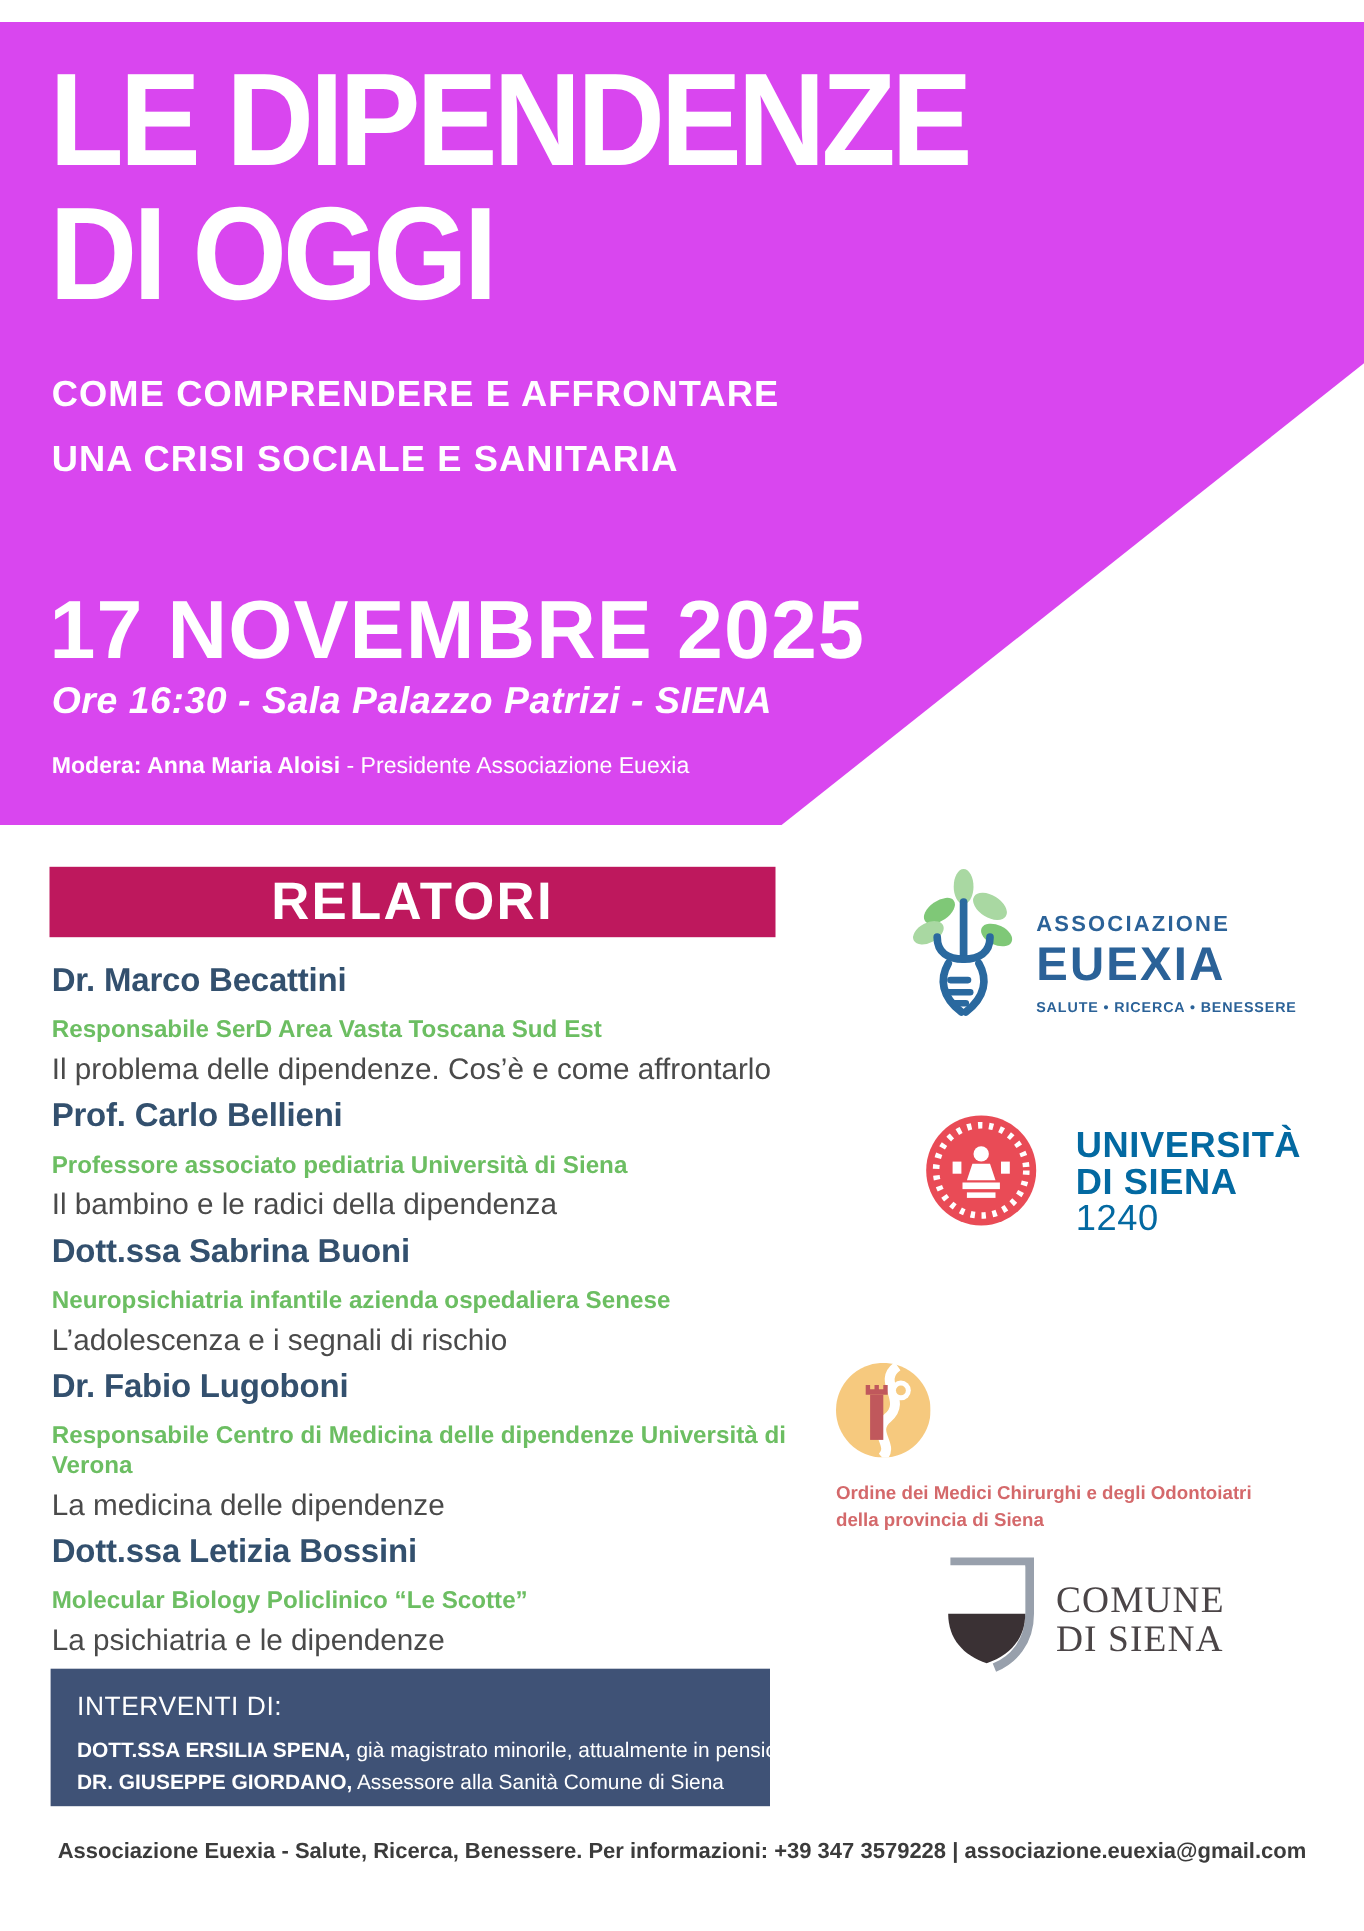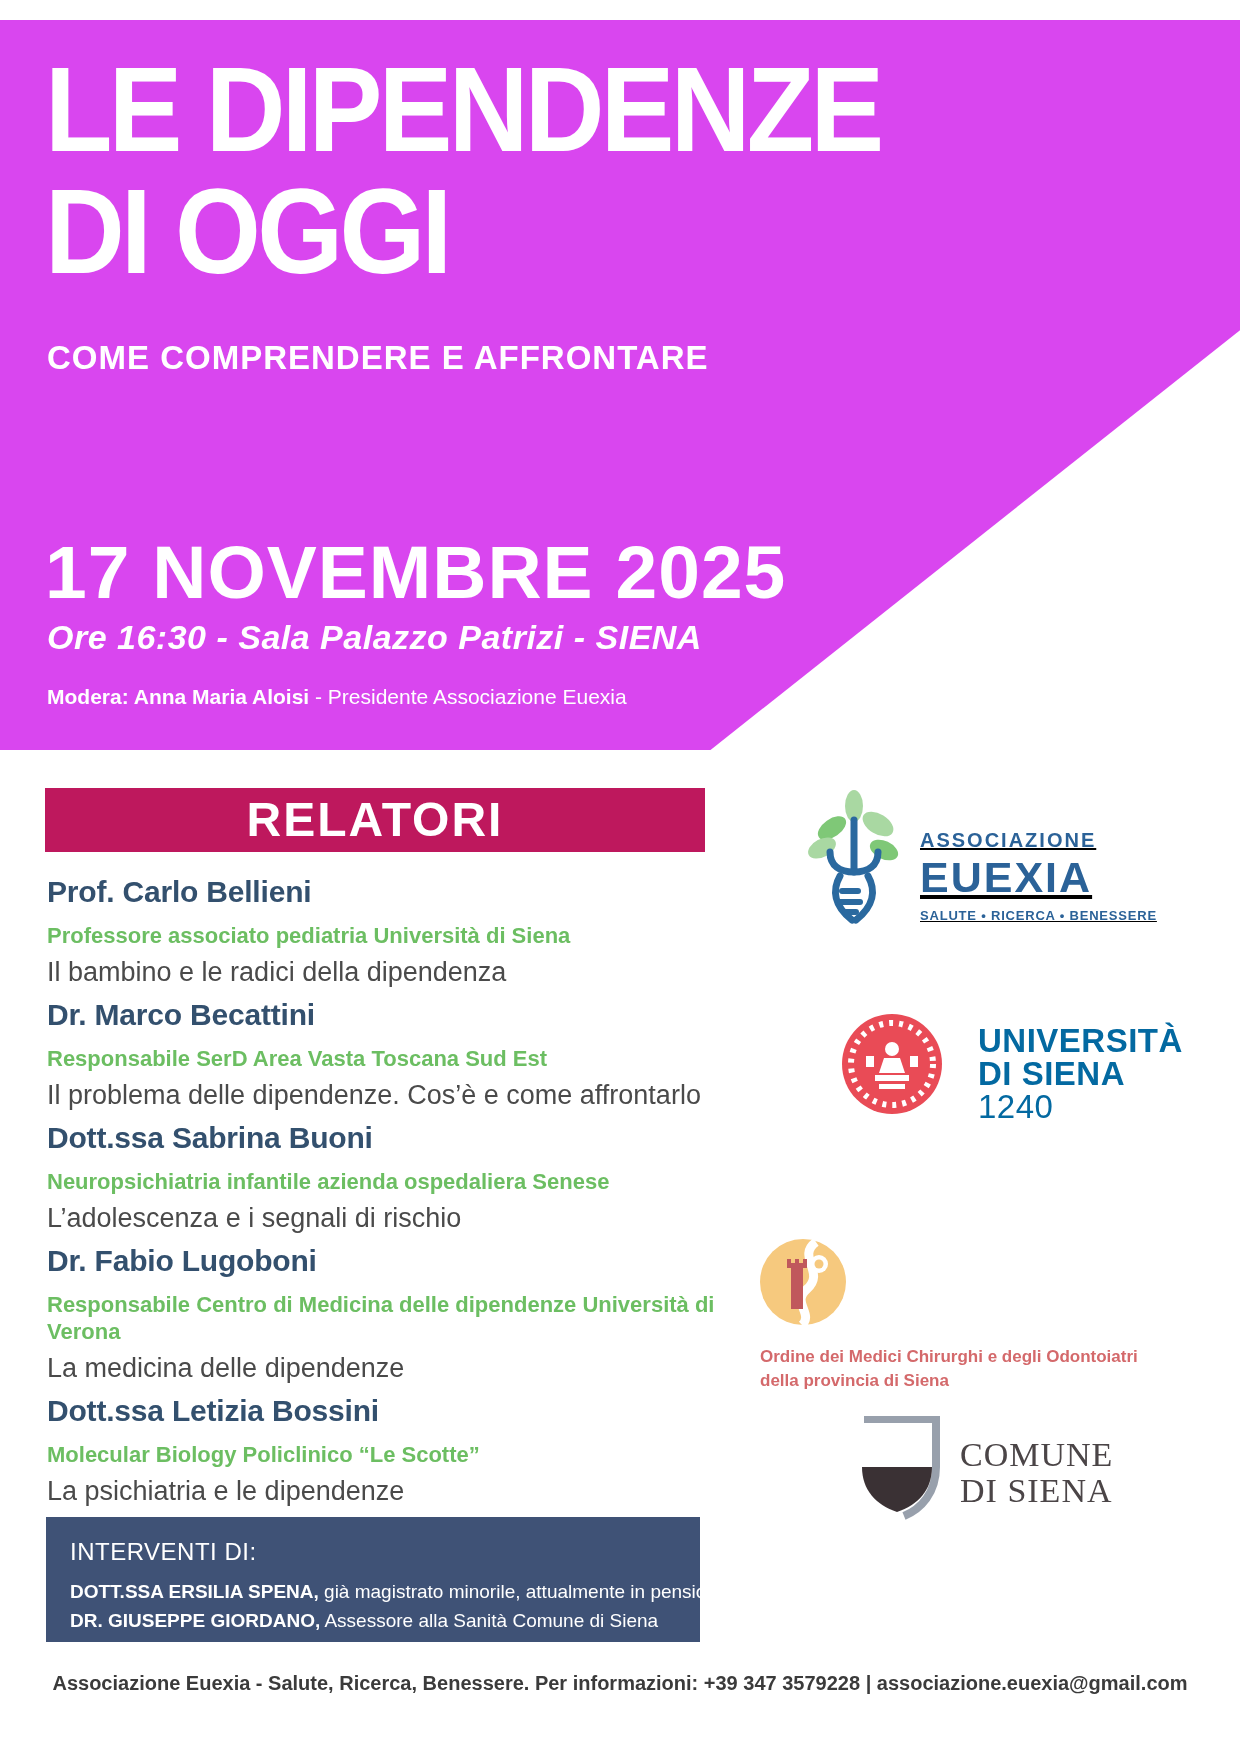--- a/index.html
+++ b/index.html
@@ -37,21 +37,21 @@
                    margin-bottom:9px; }
 
   
   .interventi { position:absolute; left:46px; top:1517px; width:654px; height:125px;
                 background:#3F5276; color:#fff; padding:20px 24px; }
   .interventi-title { font-size:24px; font-weight:400; letter-spacing:0.5px;
                       line-height:30px; margin-bottom:10px; }
   .interventi-item { font-size:19px; line-height:29px; white-space:nowrap; }
 
   
-  .euexia-logo { position:absolute; left:800px; top:790px; display:flex;text-decoration:underline; }
+  .euexia-logo { position:absolute; left:822px; top:790px; display:flex; }
   .euexia-text { margin-left:12px; padding-top:38px; color:#2B6298; }
   .euexia-org  { font-size:20px; font-weight:700; letter-spacing:2px; line-height:24px; }
   .euexia-name { font-size:43px; font-weight:700; letter-spacing:2px; line-height:50px; }
   .euexia-tagline { font-size:13px; font-weight:700; letter-spacing:0.8px; line-height:16px;
                     margin-top:6px; }
 
   .unisiena-logo { position:absolute; left:840px; top:1012px; display:flex; }
   .unisiena-text { margin-left:34px; padding-top:12px; color:#0369a1; font-weight:700;
                    font-size:33px; line-height:33px; letter-spacing:0.5px; }
   .unisiena-year { font-weight:400; }
@@ -75,40 +75,41 @@
 
 <div class="page">
 
   <div class="green-block">
     <div class="title">
       <div>LE DIPENDENZE</div>
       <div>DI OGGI</div>
     </div>
     <div class="subtitle">
       <div>COME COMPRENDERE E AFFRONTARE</div>
+      <div>UNA CRISI SOCIALE E SANITARIA</div>
     </div>
     <div class="date">17 NOVEMBRE 2025</div>
     <div class="venue">Ore 16:30 - Sala Palazzo Patrizi - SIENA</div>
     <div class="moderator">
       <span class="b">Modera: Anna Maria Aloisi</span><span> - Presidente Associazione Euexia</span>
     </div>
   </div>
 
   <div class="relatori-banner">RELATORI</div>
 
   <div class="speakers">
     <div>
+      <div class="speaker-name">Dr. Marco Becattini</div>
+      <div class="speaker-role">Responsabile SerD Area Vasta Toscana Sud Est</div>
+      <div class="speaker-topic">Il problema delle dipendenze. Cos’è e come affrontarlo</div>
+    </div>
+    <div>
       <div class="speaker-name">Prof. Carlo Bellieni</div>
       <div class="speaker-role">Professore associato pediatria Università di Siena</div>
       <div class="speaker-topic">Il bambino e le radici della dipendenza</div>
-    </div>
-    <div>
-      <div class="speaker-name">Dr. Marco Becattini</div>
-      <div class="speaker-role">Responsabile SerD Area Vasta Toscana Sud Est</div>
-      <div class="speaker-topic">Il problema delle dipendenze. Cos’è e come affrontarlo</div>
     </div>
     <div>
       <div class="speaker-name">Dott.ssa Sabrina Buoni</div>
       <div class="speaker-role">Neuropsichiatria infantile azienda ospedaliera Senese</div>
       <div class="speaker-topic">L’adolescenza e i segnali di rischio</div>
     </div>
     <div>
       <div class="speaker-name">Dr. Fabio Lugoboni</div>
       <div class="speaker-role">Responsabile Centro di Medicina delle dipendenze Università di Verona</div>
       <div class="speaker-topic">La medicina delle dipendenze</div>

